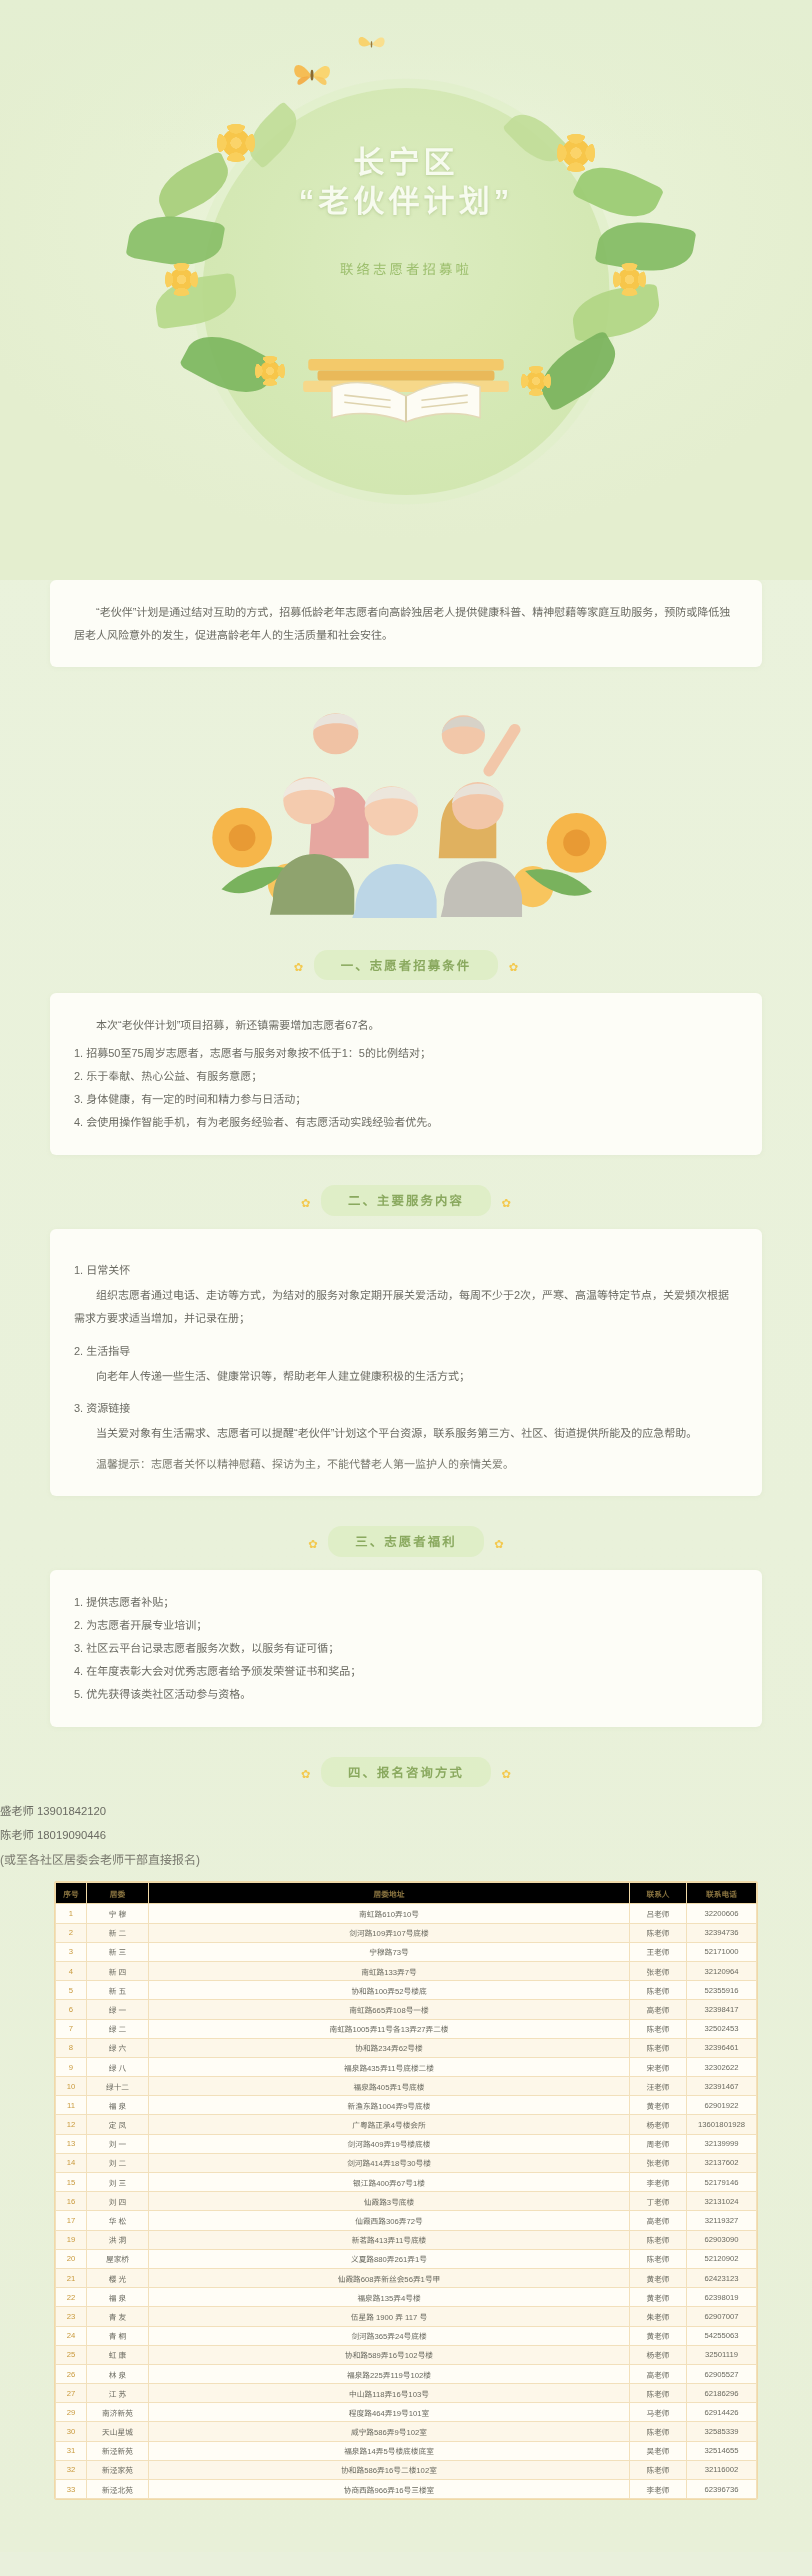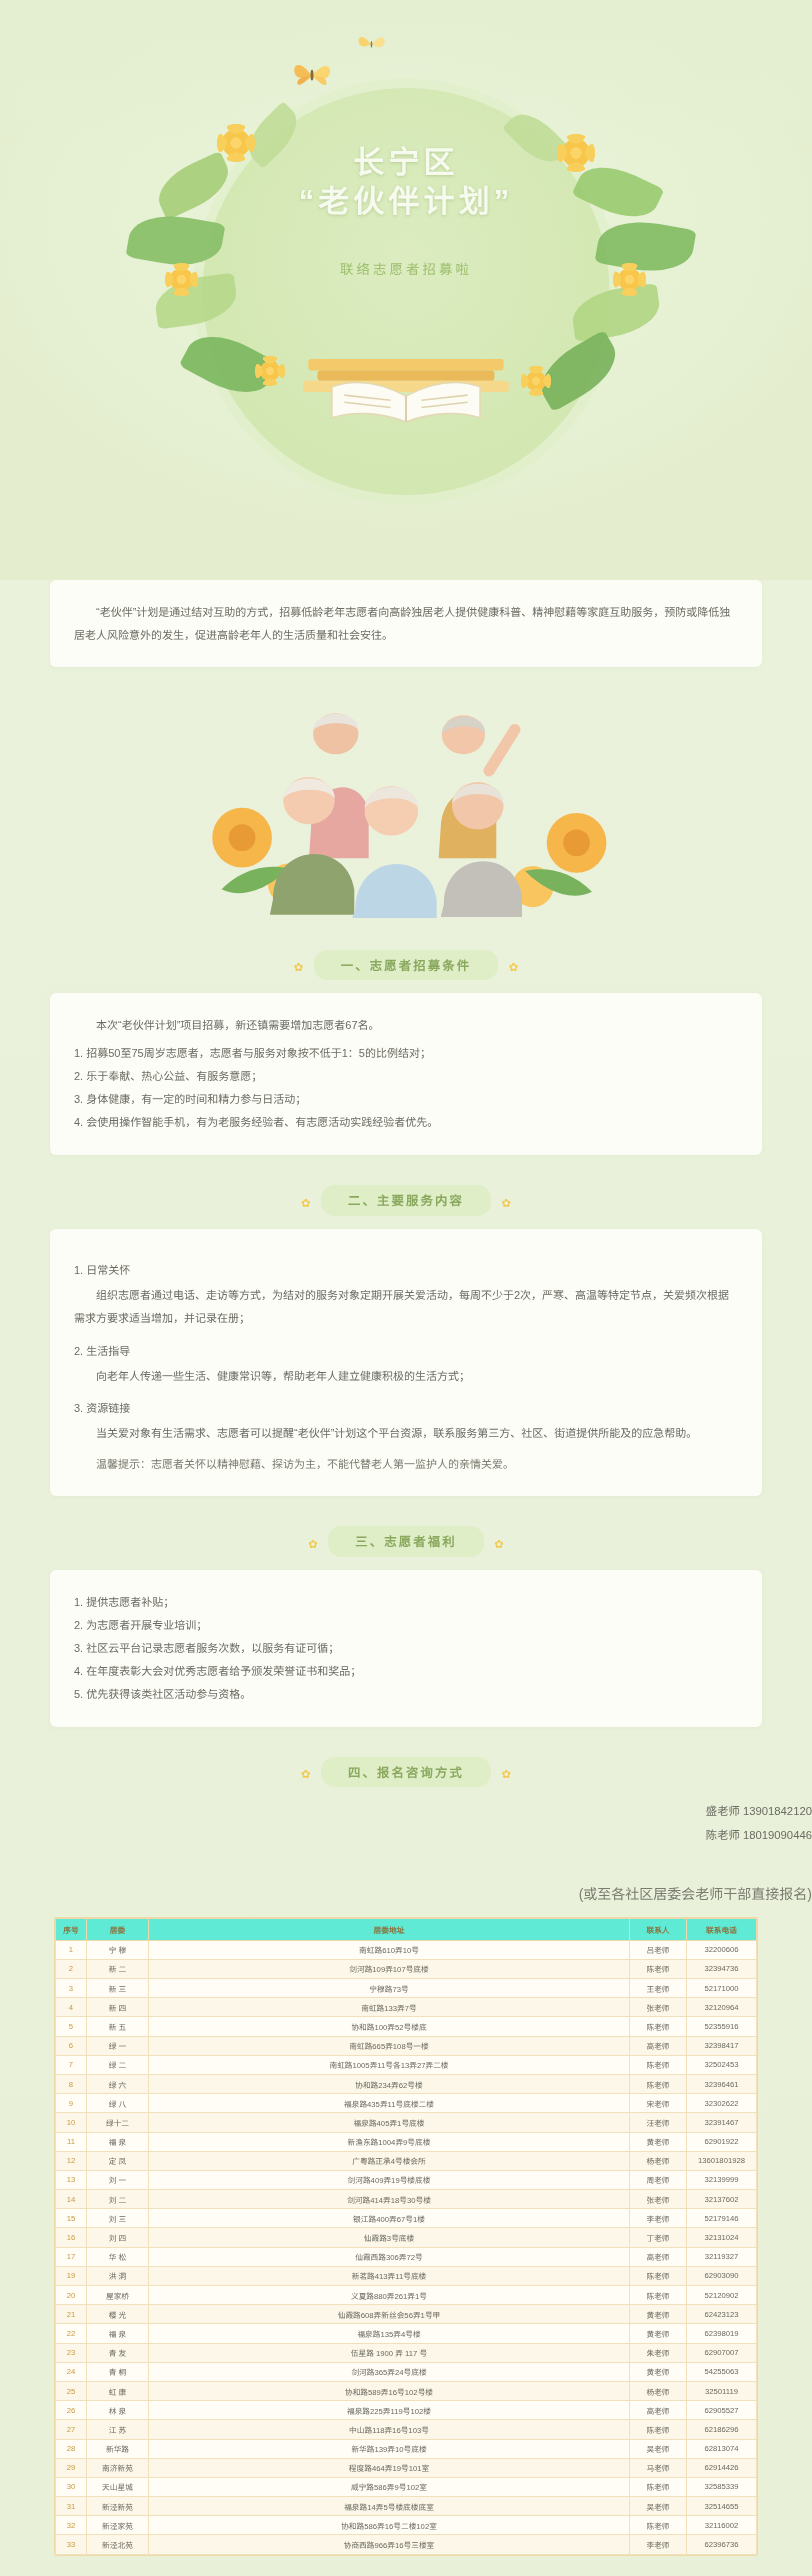--- a/index.html
+++ b/index.html
@@ -152,44 +152,44 @@
   .sec-deco {
     display: inline-block;
     color: #f3c94f;
     font-size: 11.3px;
     margin: 0 8.2px;
     vertical-align: middle;
   }
 
   
   .contacts {
-    text-align: right;
+    text-align: left;
     color: #6b6b63;
     font-size: 11.3px;
     line-height: 2.1;
     margin: 5.2px 0 7.2px;
   }
-  .contacts .memo { font-size: 14px; color: #7b7b70; margin-top: 32px; }
+  .contacts .memo { font-size: 12px; color: #7b7b70; }
 
   
   .table-wrap {
     margin: 8.2px 54px 0;
     background: #fffdf5;
     border: 0.5px solid #f0d9a8;
     border-radius: 2.1px;
     overflow: hidden;
   }
   table {
     width: 100%;
     border-collapse: collapse;
     font-size: 7.7px;
     color: #6a6a60;
   }
   thead th {
-    background: #5eead4;
+    background: #000000;
     color: #8a7440;
     font-weight: bold;
     padding: 4.6px 2.1px;
     border: 0.5px solid #f0d9a8;
     font-size: 7.7px;
     margin-left: 32px;
   }
   tbody td {
     border: 0.5px solid #f2e0bb;
     padding: 3.6px 3.1px;
@@ -559,27 +559,20 @@
             <td>62905527</td>
           </tr>
           <tr>
             <td class="idx">27</td>
             <td>江 苏</td>
             <td class="addr">中山路118弄16号103号</td>
             <td>陈老师</td>
             <td>62186296</td>
           </tr>
           <tr>
-            <td class="idx">28</td>
-            <td>新华路</td>
-            <td class="addr">新华路139弄10号底楼</td>
-            <td>吴老师</td>
-            <td>62813074</td>
-          </tr>
-          <tr>
             <td class="idx">29</td>
             <td>南济新苑</td>
             <td class="addr">程度路464弄19号101室</td>
             <td>马老师</td>
             <td>62914426</td>
           </tr>
           <tr>
             <td class="idx">30</td>
             <td>天山星城</td>
             <td class="addr">威宁路586弄9号102室</td>

